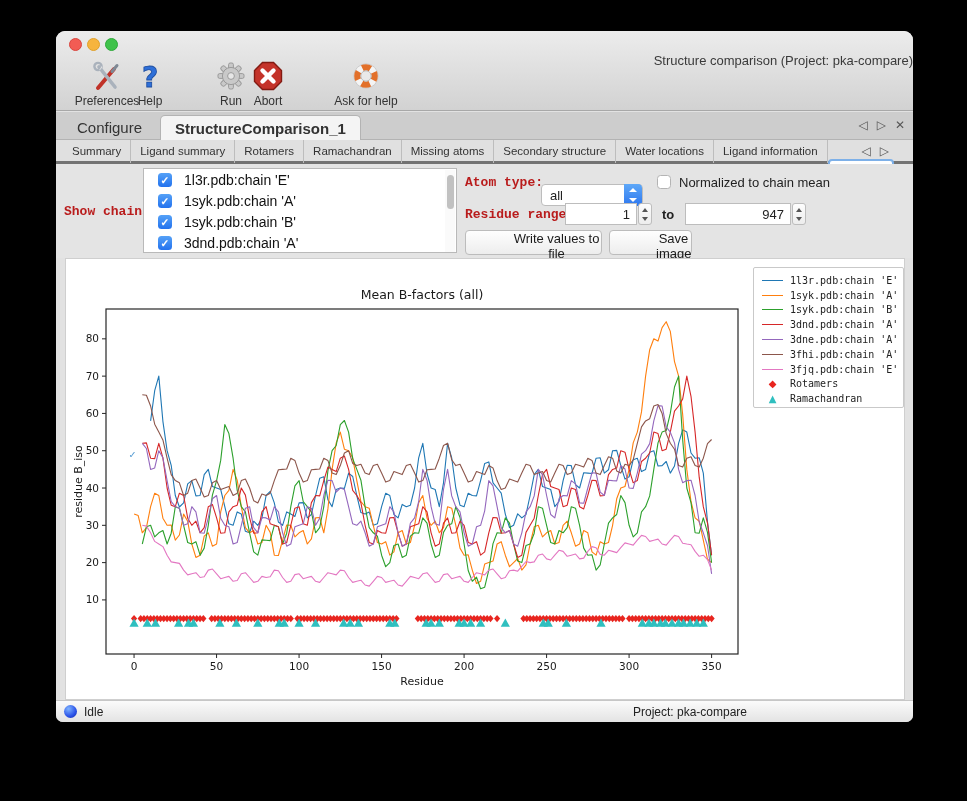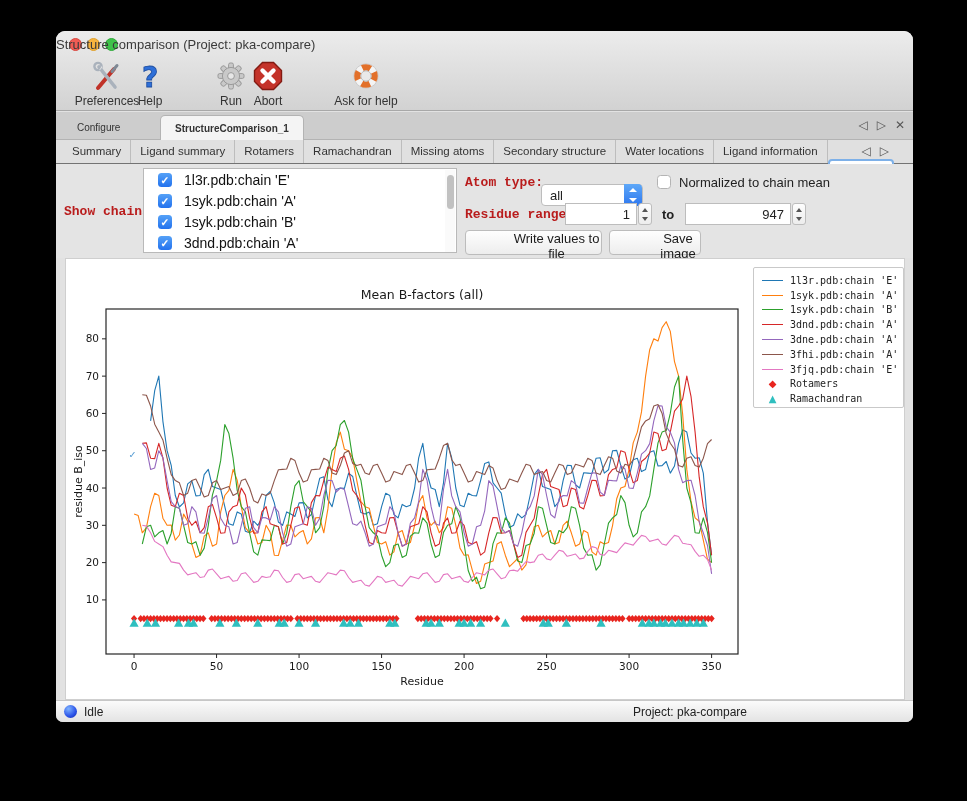--- a/index.html
+++ b/index.html
@@ -9,36 +9,36 @@
     background:#e2e2e2; border-radius:9px 9px 7px 7px; overflow:hidden;
     box-shadow:0 18px 45px rgba(0,0,0,.65); font-size:13px; color:#222;
   }
   
   #chrome { position:absolute; left:0; top:0; width:100%; height:80px;
     background:linear-gradient(#ececec,#d2d2d2); border-bottom:1px solid #a8a8a8; }
   .tl { position:absolute; top:7px; width:13px; height:13px; border-radius:50%; }
   #tl-close{ left:13px; background:#f25c54; border:.5px solid #d8463e;}
   #tl-min  { left:31px; background:#f6b43e; border:.5px solid #dfa02b;}
   #tl-zoom { left:49px; background:#3fc24a; border:.5px solid #2ea83a;}
-  #win-title { position:absolute; top:6px; left:0; width:100%; text-align:left;
+  #win-title { position:absolute; top:22px; left:0; width:100%; text-align:right;
     font-size:13px; color:#3a3a3a; }
   .tb-item { position:absolute; top:30px; text-align:center; color:#333; font-size:12px; }
   .tb-item .ic { display:block; height:32px; margin:0 auto 1px; }
   
   #tabrow1 { position:absolute; left:0; top:81px; width:100%; height:28px;
     background:#cdcdcd; border-bottom:1px solid #b3b3b3; }
   .ptab { position:absolute; top:3px; height:25px; line-height:25px; padding:0 14px;
-    font-size:10px; color:#333; }
+    font-size:15px; color:#333; }
   .ptab.active { background:#f4f4f4; border:1px solid #b3b3b3; border-bottom:none;
     border-radius:5px 5px 0 0; font-weight:bold; }
   .navgroup { position:absolute; font-size:12px; color:#555; }
   .navgroup span { margin-left:9px; }
   
   #tabrow2 { position:absolute; left:0; top:109px; width:100%; height:24px;
-    background:#e0e0e0; border-bottom:1px solid #737373; }
+    background:#e0e0e0; border-bottom:3px solid #737373; }
   .stab { float:left; height:23px; line-height:23px; padding:0 9px; font-size:11.5px;
     color:#333; border-right:1px solid #bdbdbd; }
   .stab.selected { background:#fff; border:2px solid #7db0e8; border-radius:4px;
     height:21px; line-height:18px; margin-top:19px; font-weight:bold; padding:0 6px; }
   
   #controls { position:absolute; left:0; top:133px; width:100%; height:94px; background:#e4e4e4; }
   .lbl { font-weight:bold; font-size:13px; color:#b91c1c; position:absolute;font-family:Liberation Mono, monospace; }
   #chain-list { position:absolute; left:87px; top:4px; width:314px; height:85px;
     background:#fff; border:1px solid #b9b9b9; overflow:hidden; }
   .chain-row { height:21px; display:flex; align-items:center; padding-left:14px; }
@@ -232,21 +232,21 @@
         <i class="arr-dn"></i>
       </div>
     <span style="position:absolute; left:606px; top:43px; font-weight:bold;">to</span>
     <div class="numfield" style="left:629px; top:39px; width:106px;">947</div>
     <div class="stepper" style="left:736px; top:39px;">
         <i class="arr-up"></i>
         <i class="arr-dn"></i>
       </div>
 
     <button class="pushbtn" style="left:409px; top:66px; width:137px;">Write values to file</button>
-    <button class="pushbtn" style="left:553px; top:66px; width:92px;">Save image</button>
+    <button class="pushbtn" style="left:553px; top:66px; width:83px;">Save image</button>
   </div>
 
   <div id="chart-panel">
     <svg id="plot" width="840" height="442" viewBox="0 0 840 442">
         <text x="356" y="40" text-anchor="middle" font-size="12.5" fill="#1a1a1a">Mean B-factors (all)</text>
         <text x="356" y="426" text-anchor="middle" font-size="11" fill="#1a1a1a">Residue</text>
         <text x="16" y="222.5" text-anchor="middle" font-size="11" fill="#1a1a1a" transform="rotate(-90 16 222.5)">residue B_iso</text>
         <line x1="68.05221932114883" y1="395" x2="68.05221932114883" y2="399" stroke="#262626" stroke-width="1"></line>
         <text x="68.05221932114883" y="411" text-anchor="middle" font-size="10.5" fill="#1a1a1a">0</text>
         <line x1="150.55874673629245" y1="395" x2="150.55874673629245" y2="399" stroke="#262626" stroke-width="1"></line>

